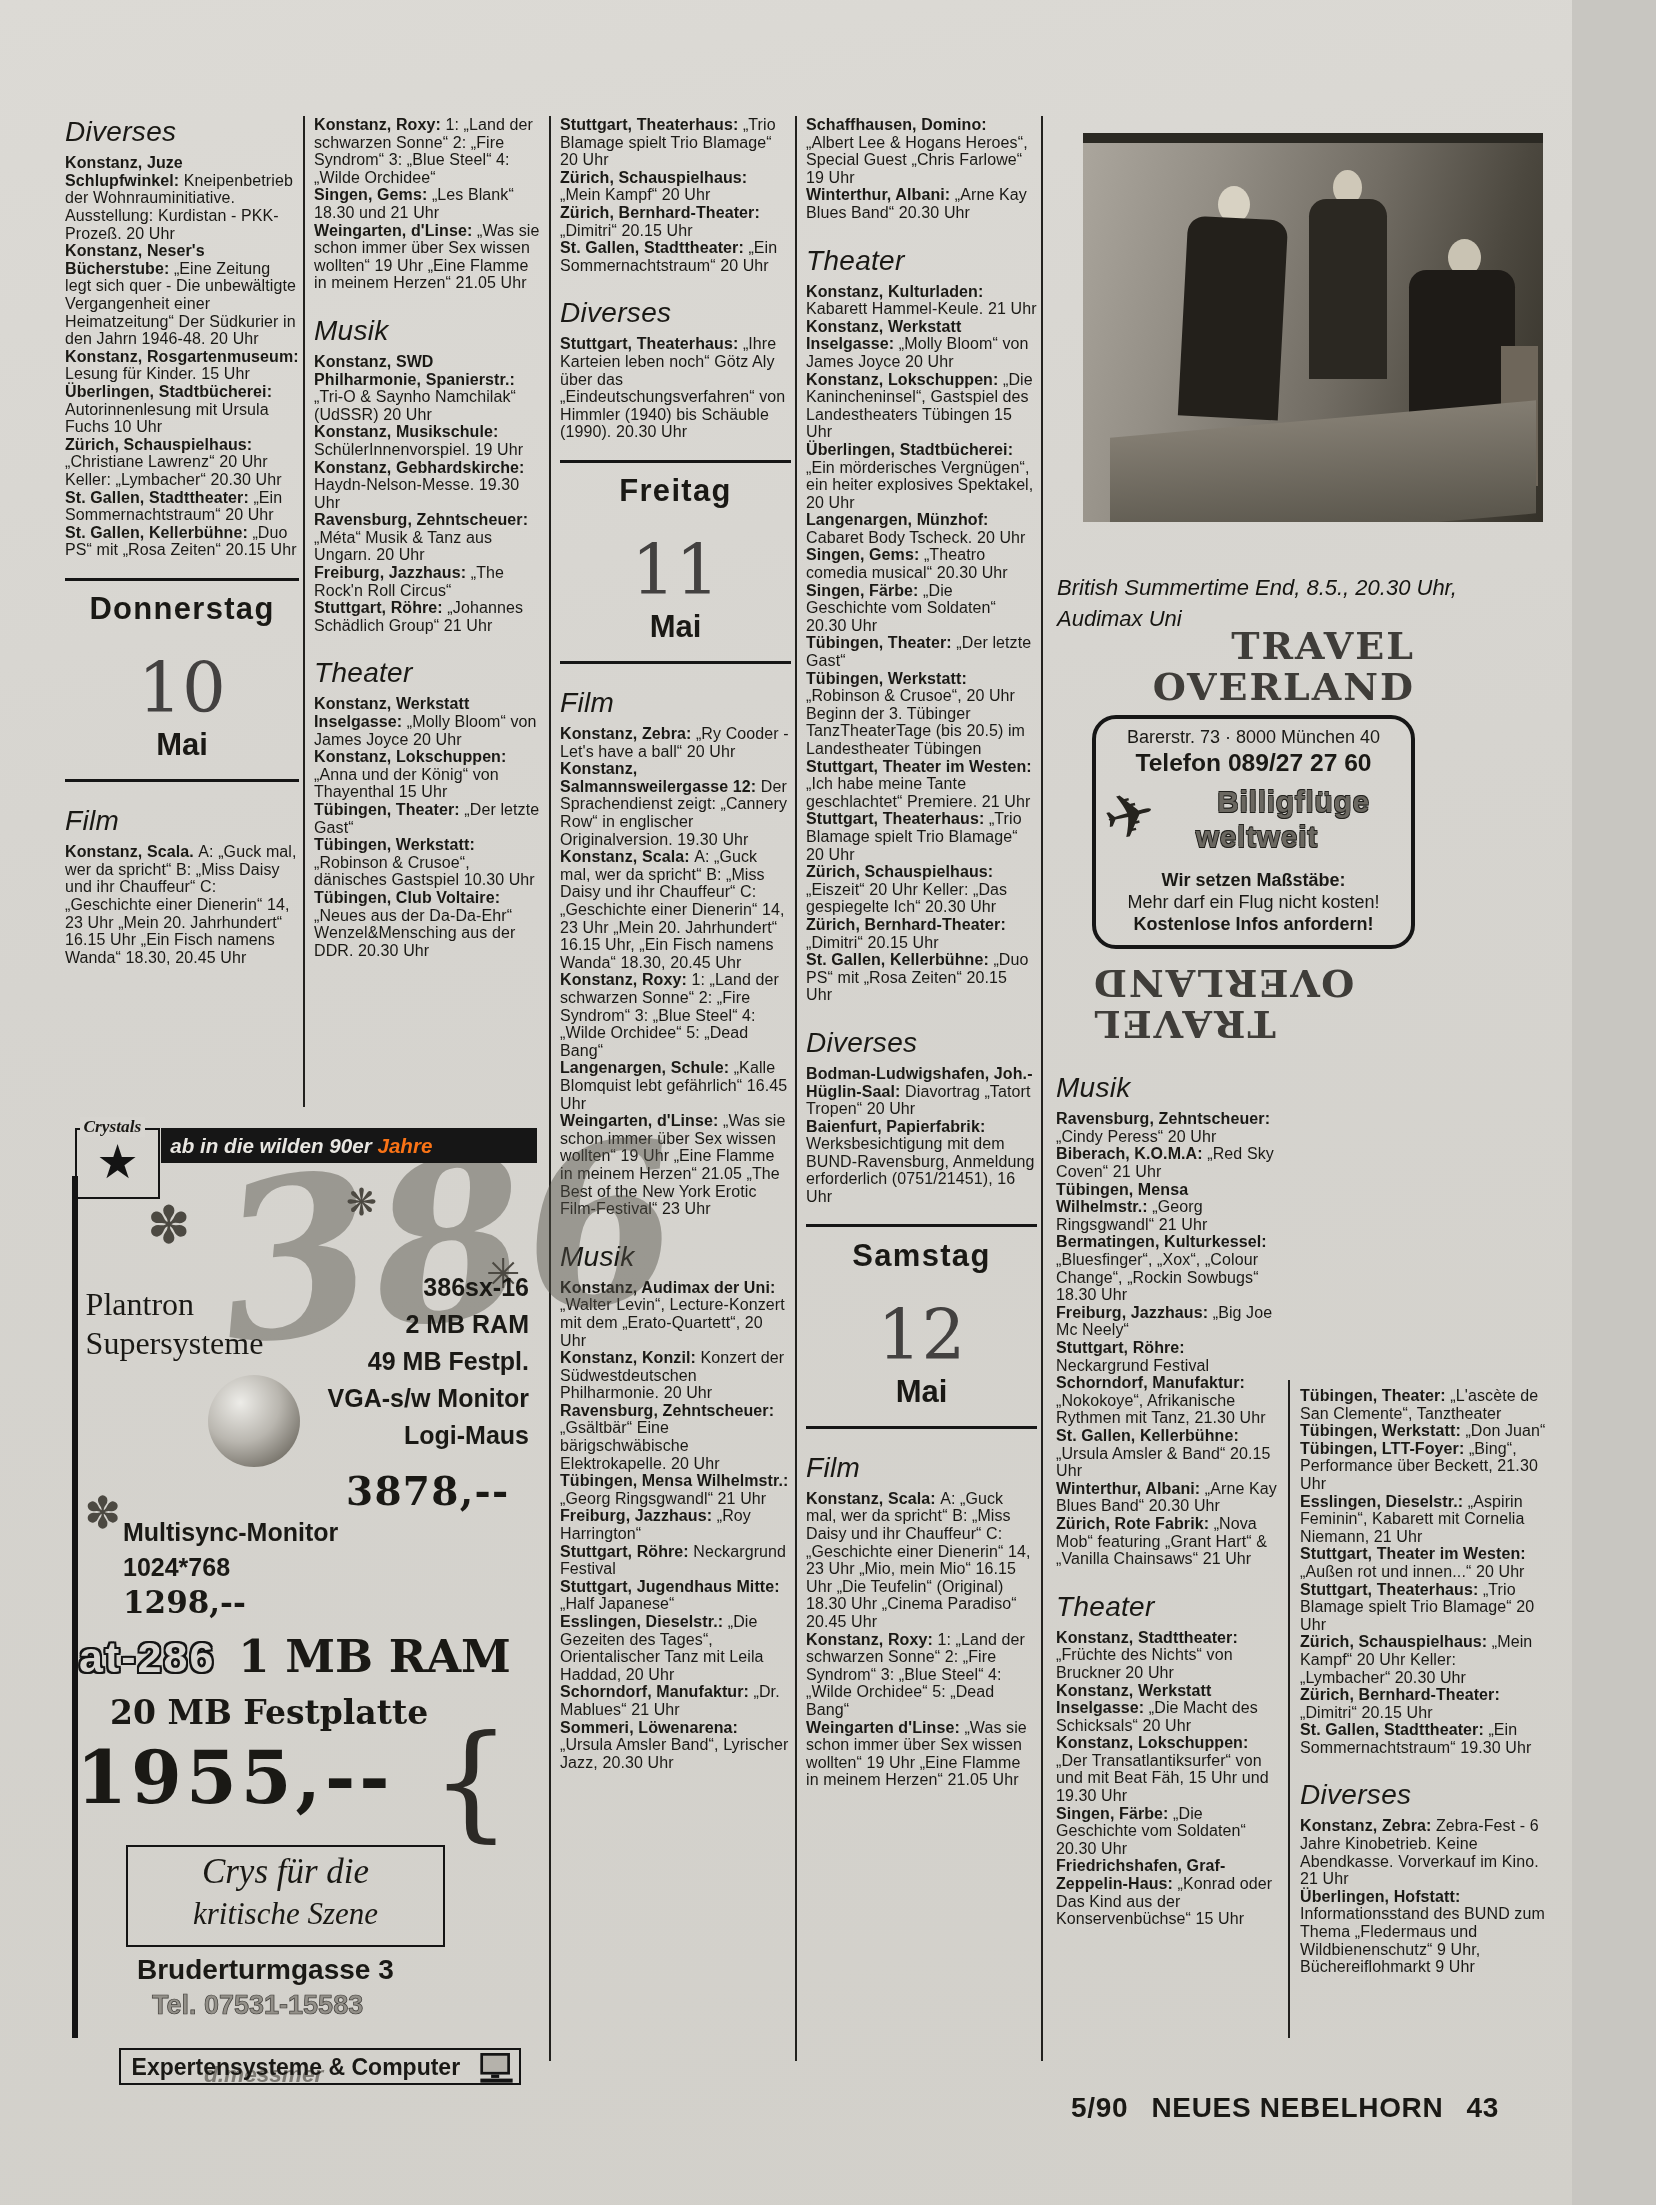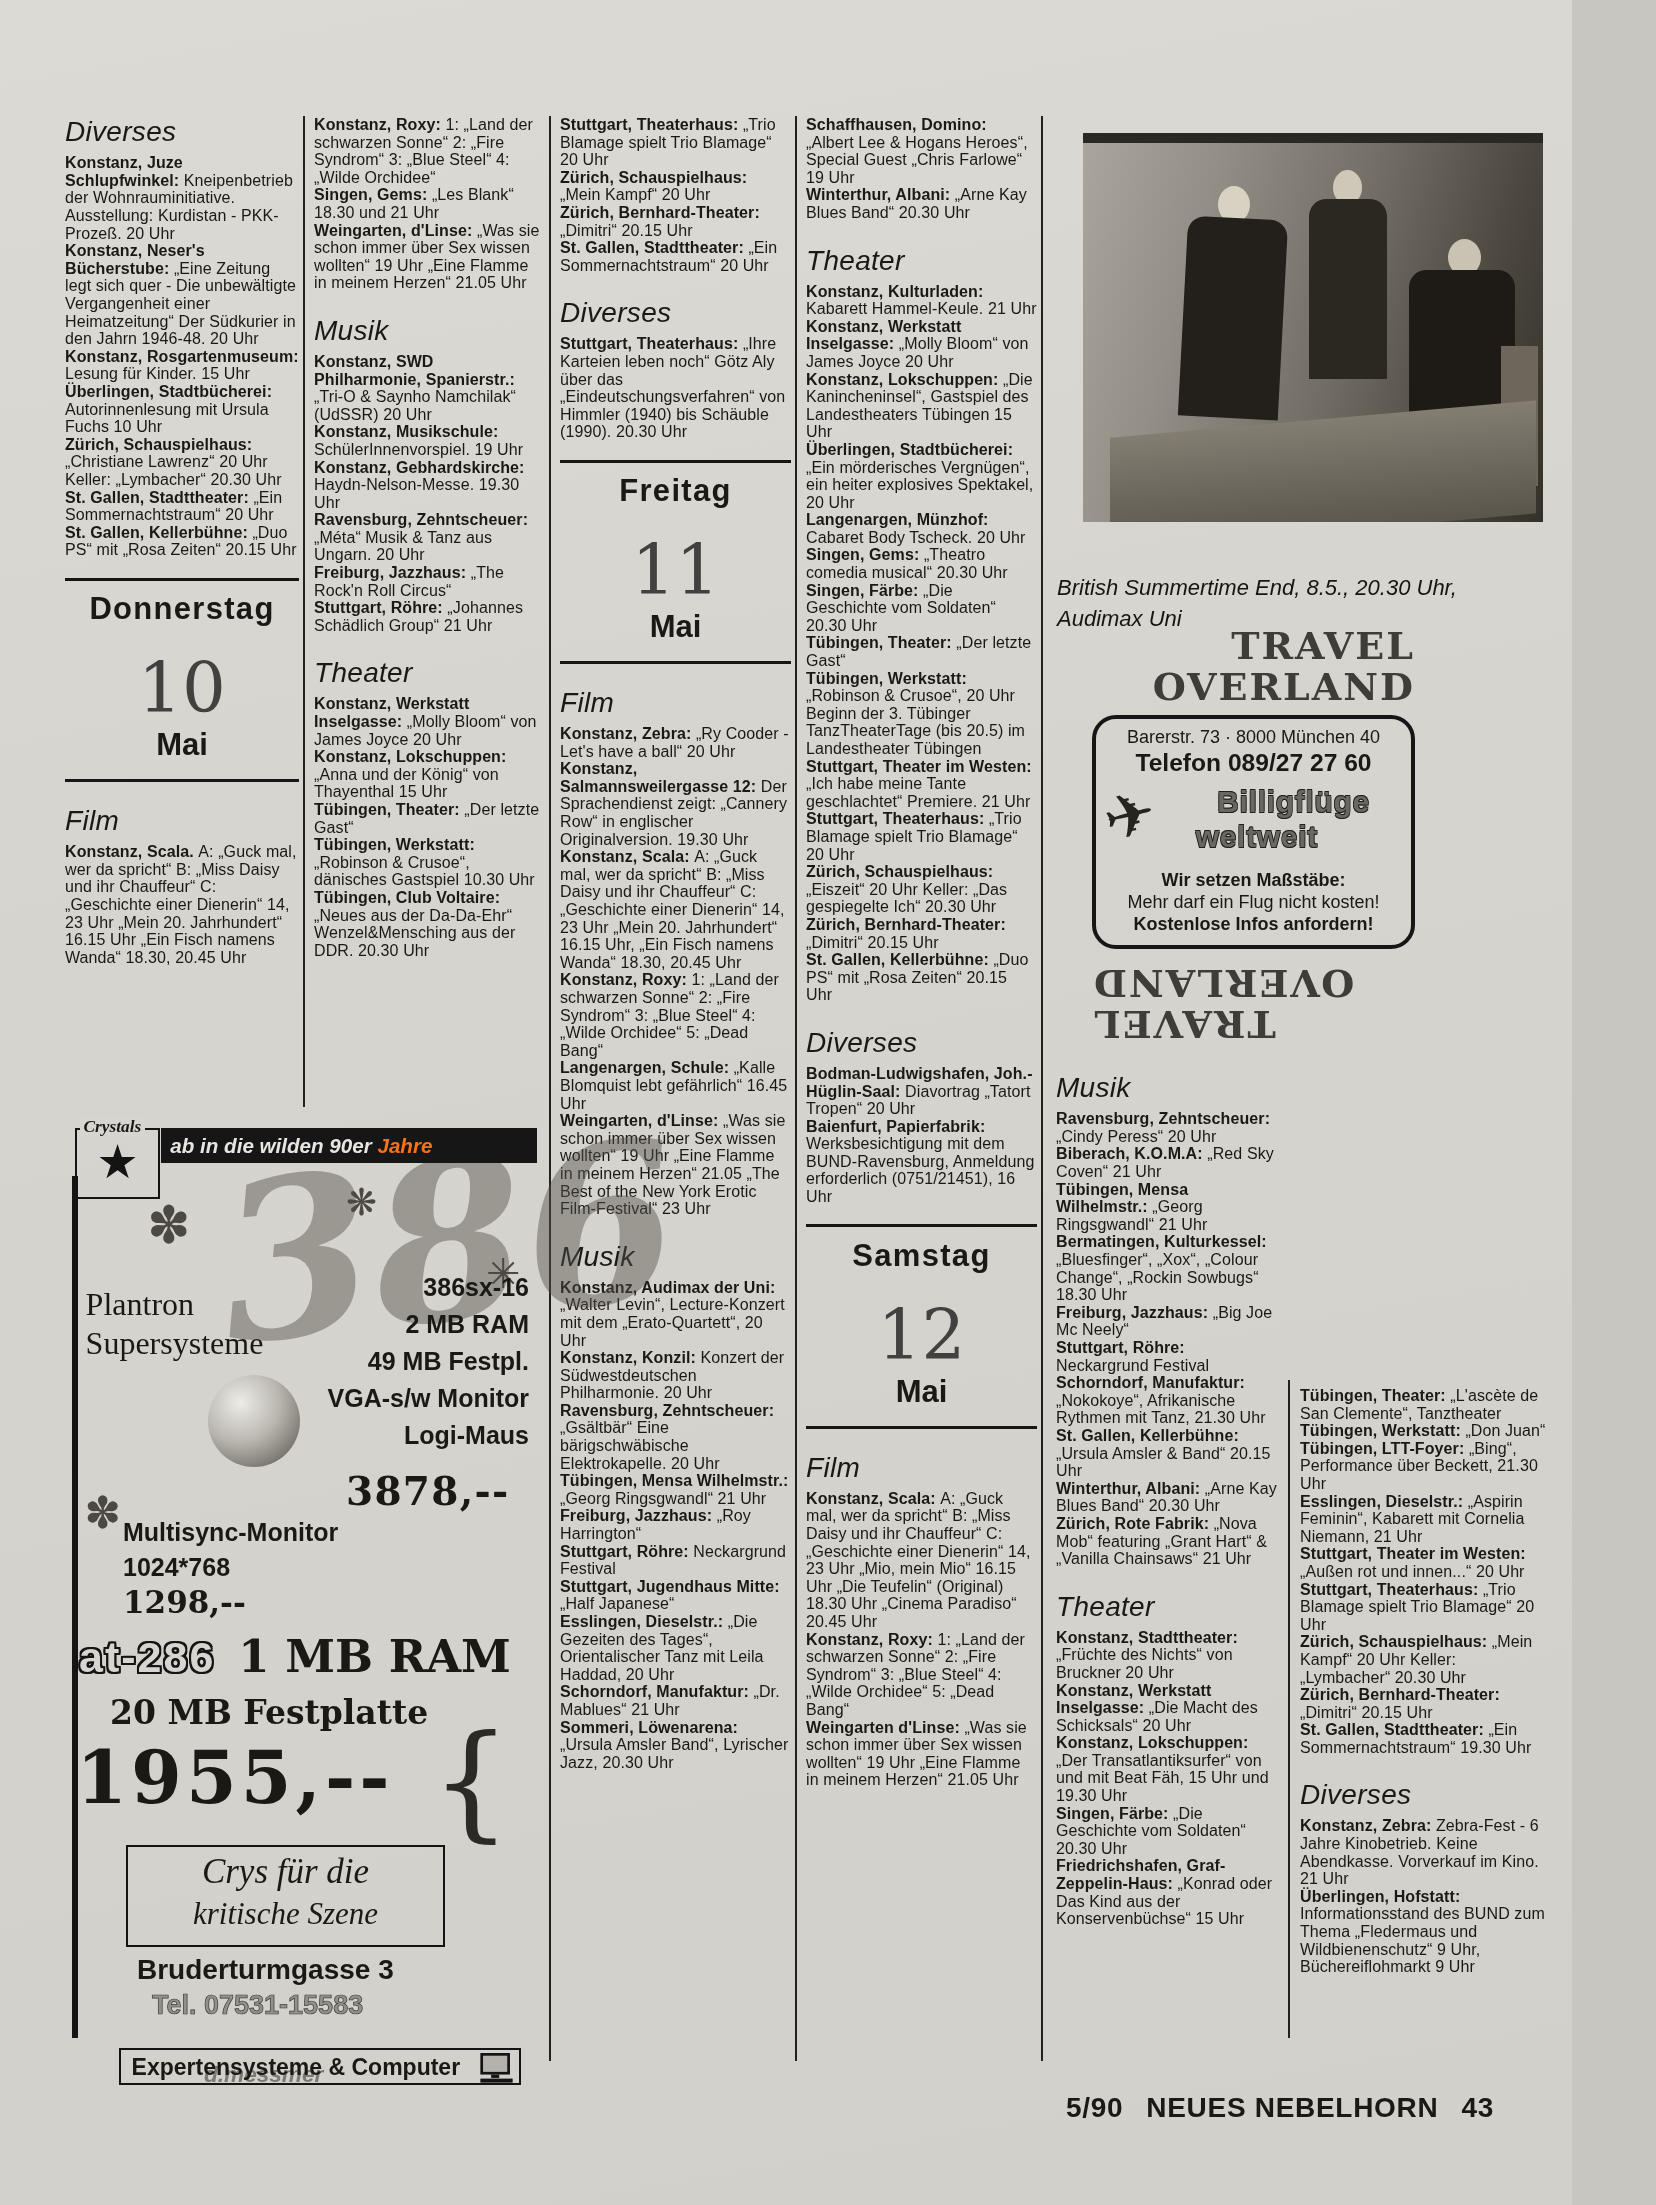--- a/index.html
+++ b/index.html
@@ -87,21 +87,21 @@
   .brace{left:364px;top:591px;font-family:"DejaVu Serif",serif;font-size:126px;color:#2c2a26;}
   .pc-crysbox{left:59px;top:728px;width:315px;height:98px;border:2px solid #141414;text-align:center;font-family:"Liberation Serif",serif;font-style:italic;}
   .pc-crysbox .l1{font-size:35px;line-height:49px;}
   .pc-crysbox .l2{font-size:31px;line-height:35px;}
   .pc-addr{left:70px;top:837px;font-size:28px;font-weight:700;}
   .pc-phone{left:85px;top:873px;font-size:27px;font-weight:700;color:#94918a;-webkit-text-stroke:0.7px #3b3935;}
   .pc-dm{left:137px;top:945px;font-size:22.6px;font-weight:700;font-style:italic;color:#7d7a73;}
   .pc-expert{left:52px;top:931px;width:402px;height:37px;border:2.7px solid #141414;font-size:23px;font-weight:700;line-height:35px;padding-left:10.6px;box-sizing:border-box;}
   .pc-icon{position:absolute;right:5.3px;top:2.7px;}
   
-  .footer{position:absolute;left:1047px;top:2092px;width:466px;text-align:center;font-size:28px;font-weight:700;letter-spacing:0.7px;}
+  .footer{position:absolute;left:1071px;top:2092px;width:466px;text-align:left;font-size:28px;font-weight:700;letter-spacing:0.7px;}
   .footer .sp{margin-left:14.6px;}
 </style>
 </head>
 <body>
 
 <div class="page">
 
   <div id="columns">
       <div class="col c1">
         <h2 class="sec">Diverses</h2>

